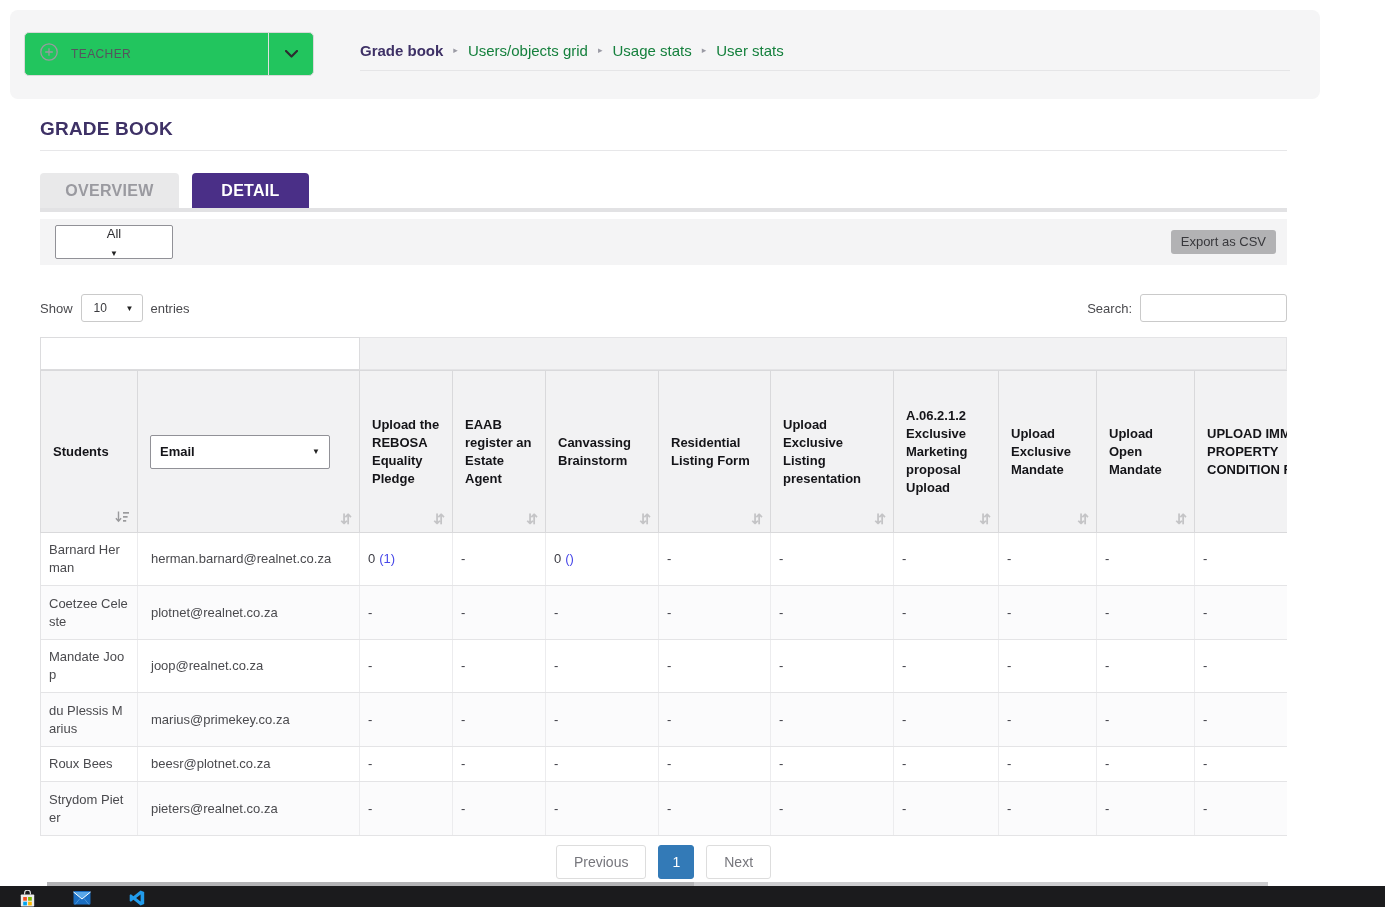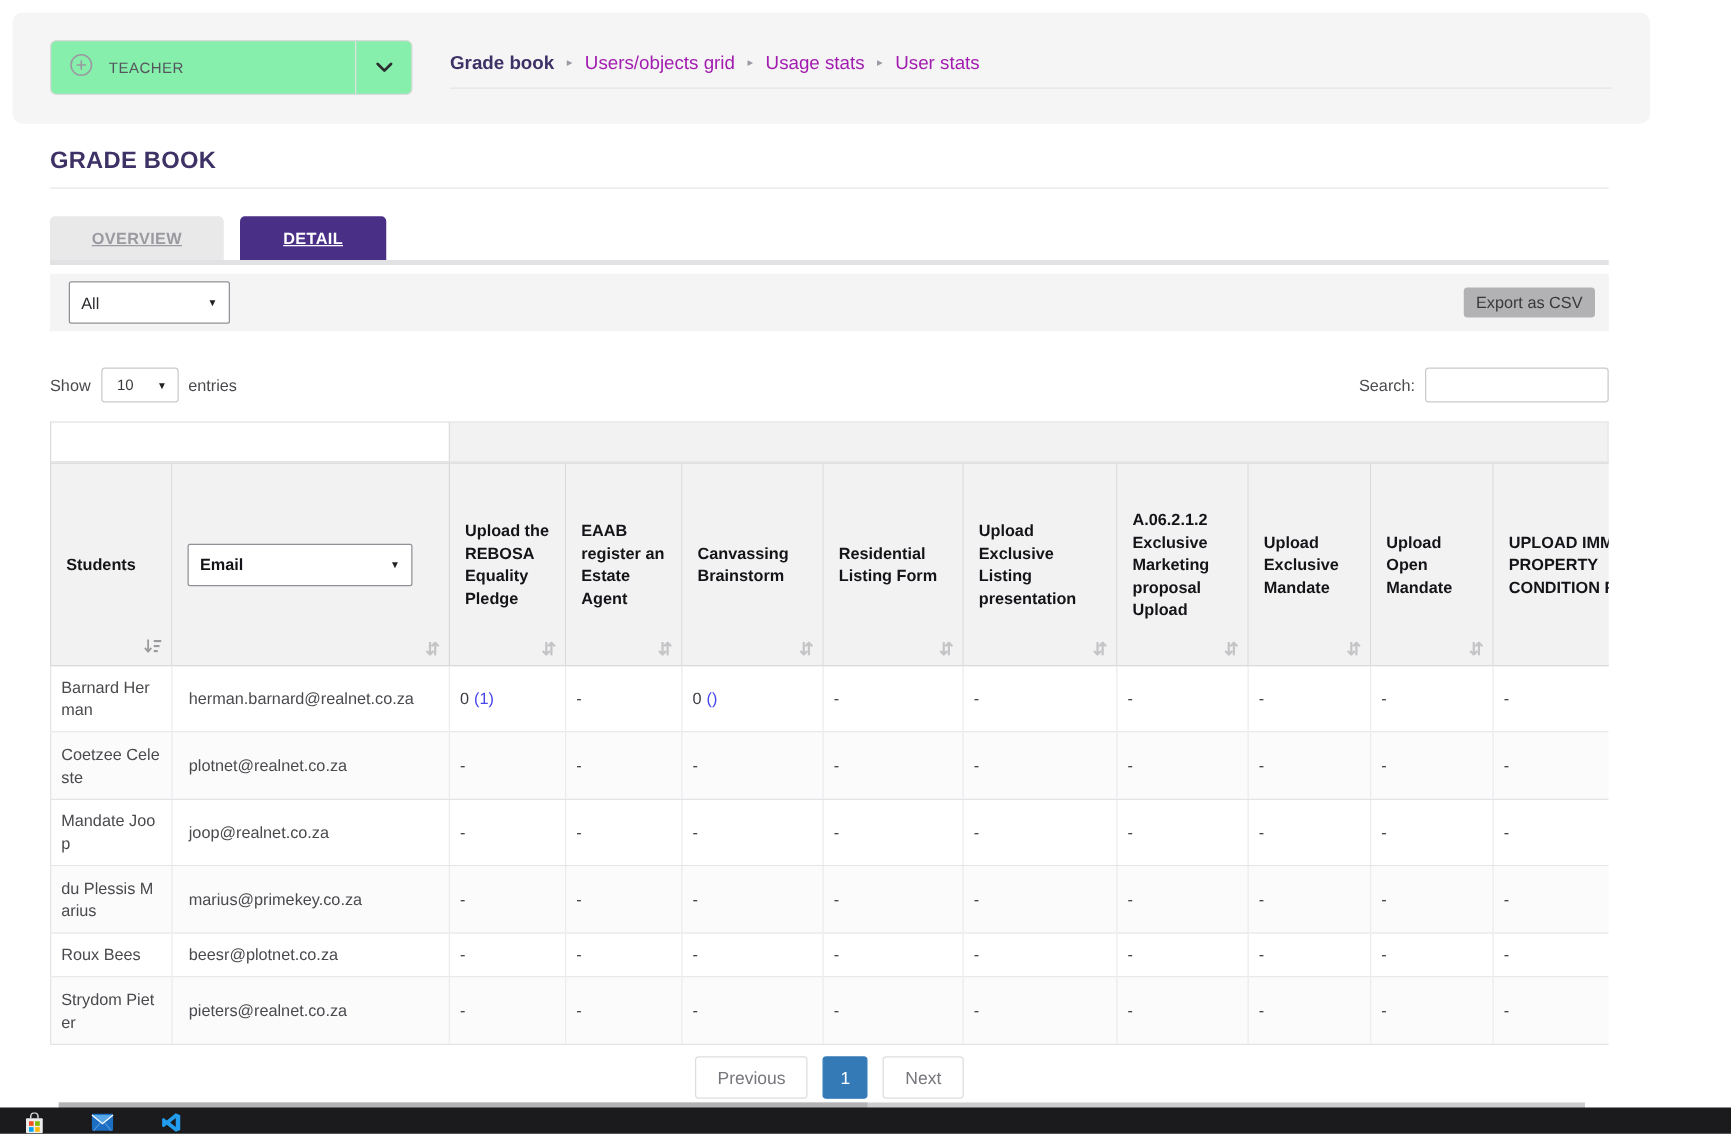--- a/index.html
+++ b/index.html
@@ -1,43 +1,43 @@
 <!DOCTYPE html>
 <html><head>
 <meta charset="utf-8">
 <style>
   * { margin:0; padding:0; box-sizing:border-box; }
   html,body { width:1385px; height:907px; overflow:hidden; background:#fff;
     font-family:"Liberation Sans", sans-serif; }
   .top-panel { position:absolute; left:10px; top:10px; width:1310px; height:89px;
     background:#f5f5f6; border-radius:8px; }
-  .teacher-box { position:absolute; left:30px; top:22px; width:290px; height:44px;
-    background:#86efac; border:1px solid #d9d9d9; border-radius:5px; display:flex; align-items:stretch; cursor:pointer; }
+  .teacher-box { position:absolute; left:14px; top:22px; width:290px; height:44px;
+    background:#22c55e; border:1px solid #d9d9d9; border-radius:5px; display:flex; align-items:stretch; cursor:pointer; }
   .teacher-main { flex:1; display:flex; align-items:center; gap:12px; padding-left:14px; }
   .teacher-label { font-size:12px; color:#55555e; letter-spacing:.4px; }
   .teacher-divider { width:1px; background:#e0e0e0; }
   .teacher-chevron { width:44px; display:flex; align-items:center; justify-content:center; }
   .breadcrumb { position:absolute; left:350px; right:30px; top:20px; height:41px;
     border-bottom:1px solid #e5e5e7; display:flex; align-items:center; gap:10px; font-size:15px; }
-  .crumb { color:#a21caf; cursor:pointer; }
+  .crumb { color:#15803d; cursor:pointer; }
   .crumb.active { color:#3e3166; font-weight:bold; }
   .crumb-sep { color:#9a9aa4; font-size:9px; }
   .content { position:absolute; left:40px; top:110px; width:1247px; }
   h1.page-title { font-size:19px; font-weight:bold; color:#3e3166; letter-spacing:.2px;
     padding:8px 0 10px; border-bottom:1px solid #e7e7e9; }
   .tabs { margin-top:22px; display:flex; height:39px; border-bottom:4px solid #e2e2e4; }
-  .tab { display:flex; align-items:center; justify-content:center; font-size:13px; font-weight:bold;
-    letter-spacing:.3px; border-radius:4px 4px 0 0; cursor:pointer;text-decoration:underline; }
+  .tab { display:flex; align-items:center; justify-content:center; font-size:16px; font-weight:bold;
+    letter-spacing:.3px; border-radius:4px 4px 0 0; cursor:pointer; }
   .tab.overview { width:139px; background:#e9e9ea; color:#9a9aa0; }
   .tab.detail { width:117px; margin-left:13px; background:#4a2f87; color:#fff; }
   .filter-bar { margin-top:7px; height:46px; background:#f4f4f5; position:relative; }
   .fake-select { background:#fff; border:1px solid #919197; display:flex; align-items:center;
     justify-content:space-between; cursor:pointer; }
-  .course-select { position:absolute; left:15px; top:6px; width:129px; height:34px; padding:0 9px;
-    font-size:13px; color:#2d2d31; border-radius:2px; }
+  .course-select { position:absolute; left:15px; top:6px; width:118px; height:34px; padding:0 9px;
+    font-size:13px; color:#2d2d31; border-radius:2px;flex-direction:column; }
   .sel-arrow { font-size:8px; color:#222; }
   .export-btn { position:absolute; right:11px; top:11px; height:24px; padding:0 10px; background:#b2b2b4;
     border:none; border-radius:3px; font-size:13px; color:#38383c; line-height:24px; cursor:pointer;
     font-family:"Liberation Sans", sans-serif; }
   .list-controls { margin-top:28px; height:30px; display:flex; justify-content:space-between; align-items:center;
     font-size:13px; color:#4a4a4e; }
   .lc-left { display:flex; align-items:center; gap:8px; }
   .page-size { width:62px; height:28px; border:1px solid #cacaca; border-radius:3px; padding:0 8px 0 12px;
     font-size:12px; color:#3a3a3e; }
   .lc-right { display:flex; align-items:center; gap:8px; }

